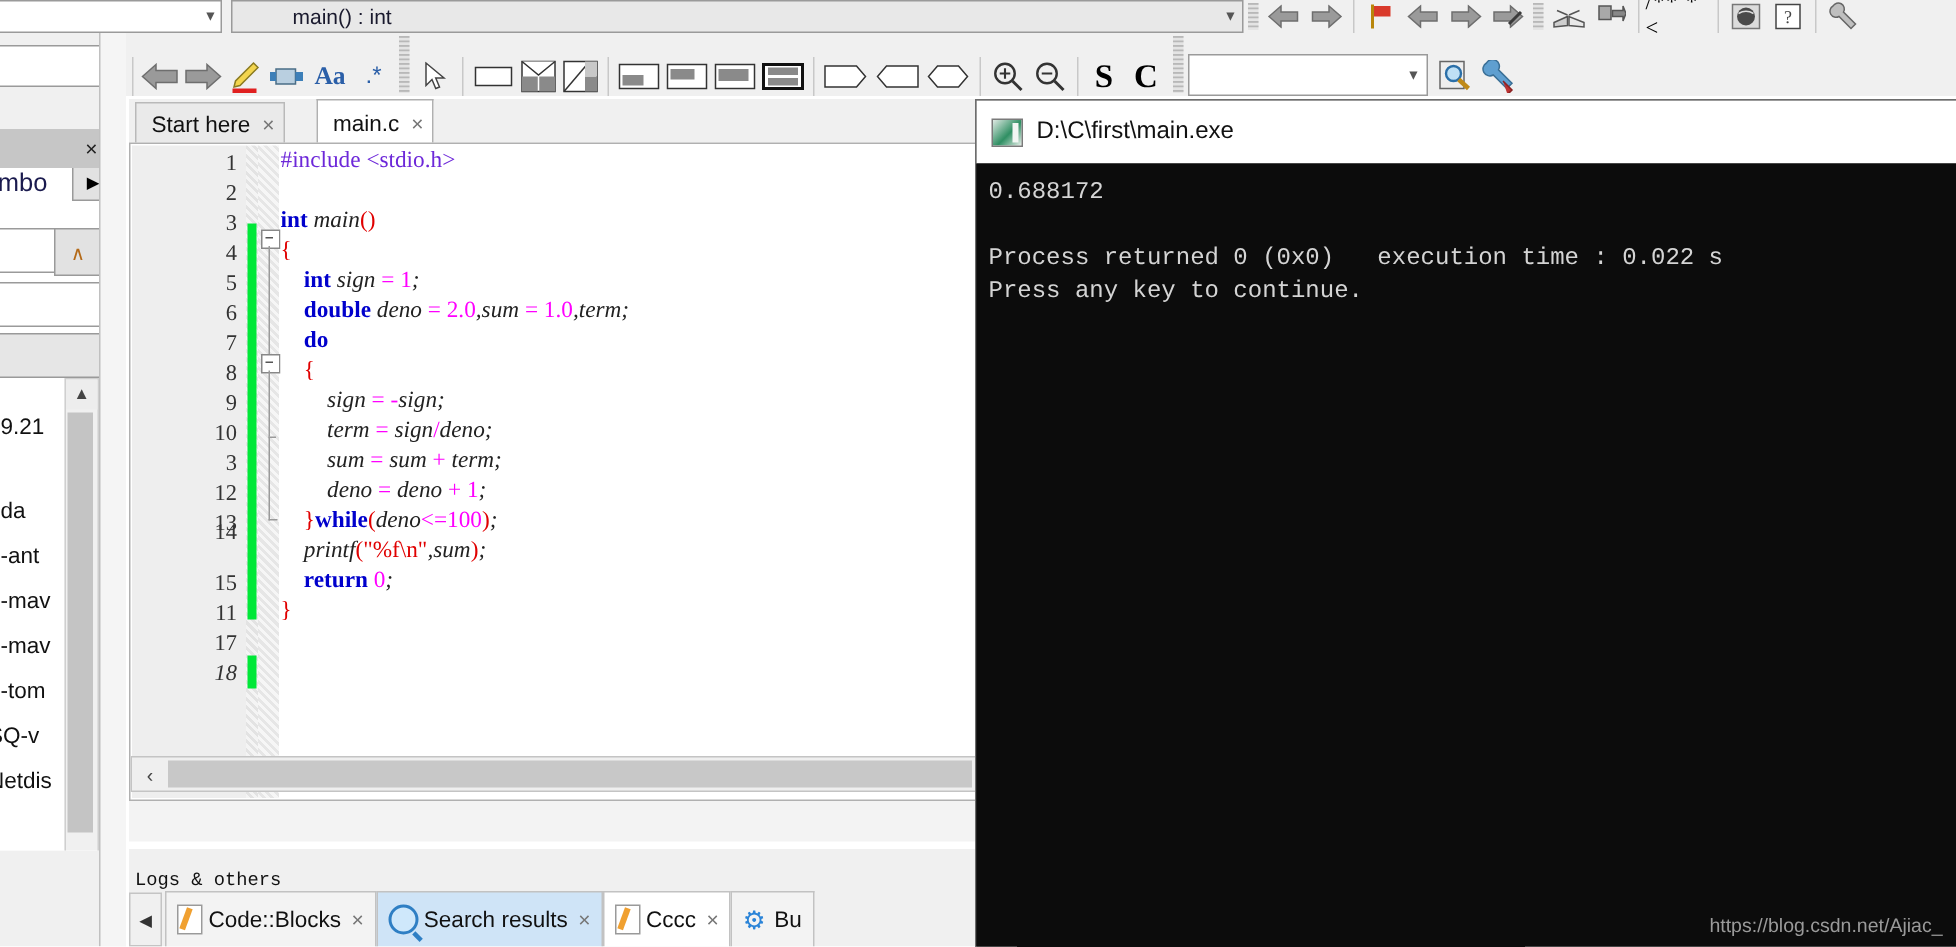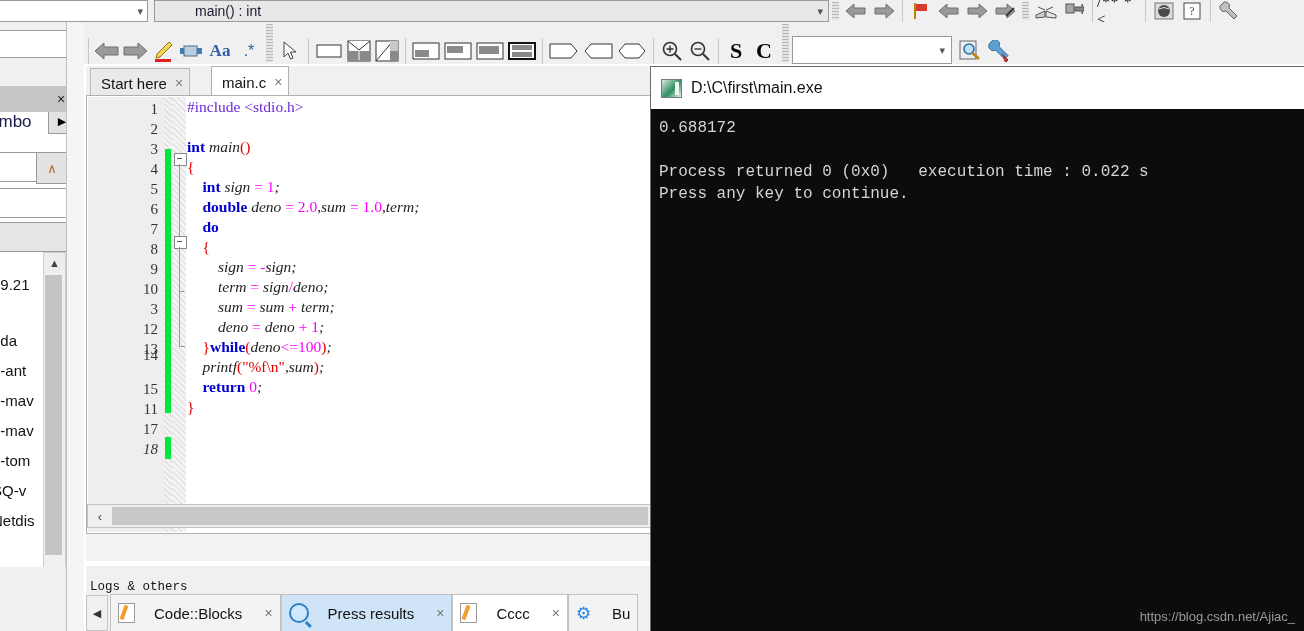--- a/index.html
+++ b/index.html
@@ -89,21 +89,21 @@
   #hscroll{position:absolute;left:1px;top:438px;width:562px;height:22px;background:#efefef;border:1px solid #c4c4c4;display:flex;align-items:center;}
   #hscroll .arr{width:24px;height:20px;display:flex;align-items:center;justify-content:center;font-size:13px;color:#444;}
   #hscroll .thumb{flex:1;height:18px;background:#c8c8c8;margin-right:2px;}
 
   
   #logs{left:86px;top:566px;width:566px;height:65px;background:#f0f0f0;}
   #logs-title{position:absolute;left:4px;top:2px;font-family:"Liberation Mono",monospace;font-size:12.5px;color:#111;margin-top:12px;}
   #logtabs{position:absolute;left:0;top:22px;width:566px;height:43px;display:flex;align-items:flex-end;}
   #logtabs .navarr{width:20px;height:34px;display:flex;align-items:center;justify-content:center;
                    background:#f0f0f0;border:1px solid #c4c4c4;font-size:11px;color:#333;margin-right:2px;}
-  .ltab{height:36px;display:flex;align-items:center;gap:19px;padding:0 7px;font-size:15px;color:#111;
+  .ltab{height:36px;display:flex;align-items:center;gap:4px;padding:0 7px;font-size:15px;color:#111;
         border:1px solid #c2c2c2;border-bottom:none;background:#f3f3f3;}
   .ltab.sel{background:#ffffff;}
   .ltab.hl{background:#cfe4f7;}
   .ltab .x{font-size:14px;color:#777;margin-left:3px;}
   .ic-note{width:15px;height:18px;background:#fff;border:1px solid #9a9a9a;position:relative;display:inline-block;}
   .ic-note:after{content:"";position:absolute;left:3px;top:1px;width:4px;height:15px;background:#f0a030;transform:rotate(20deg);}
   .ic-mag{width:16px;height:16px;border:2px solid #2f7fc4;border-radius:50%;position:relative;display:inline-block;background:#cfe8fb;}
   .ic-mag:after{content:"";position:absolute;right:-5px;bottom:-4px;width:7px;height:2.5px;background:#2f7fc4;transform:rotate(45deg);}
   .ic-gear{width:17px;height:17px;color:#2b84d8;font-size:17px;line-height:17px;display:inline-block;}
 
@@ -468,21 +468,21 @@
     <div class="navarr">◀</div>
 
     <div class="ltab">
       <span class="ic-note"></span>
       <span>Code::Blocks</span>
       <span class="x">×</span>
     </div>
 
     <div class="ltab hl">
       <span class="ic-mag"></span>
-      <span>Press results</span>
+      <span>Search results</span>
       <span class="x">×</span>
     </div>
 
     <div class="ltab sel">
       <span class="ic-note"></span>
       <span>Cccc</span>
       <span class="x">×</span>
     </div>
 
     <div class="ltab">

